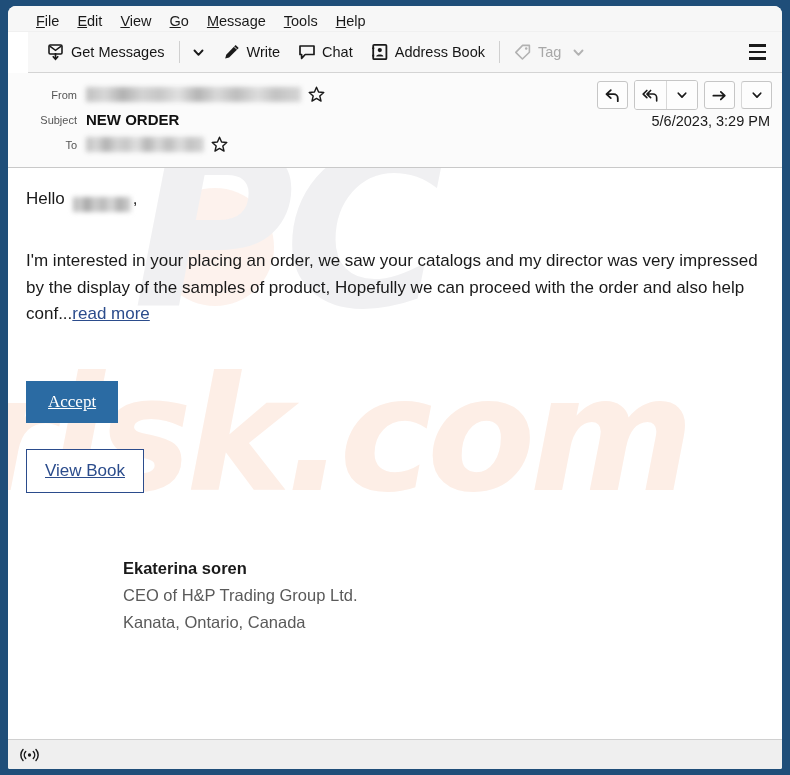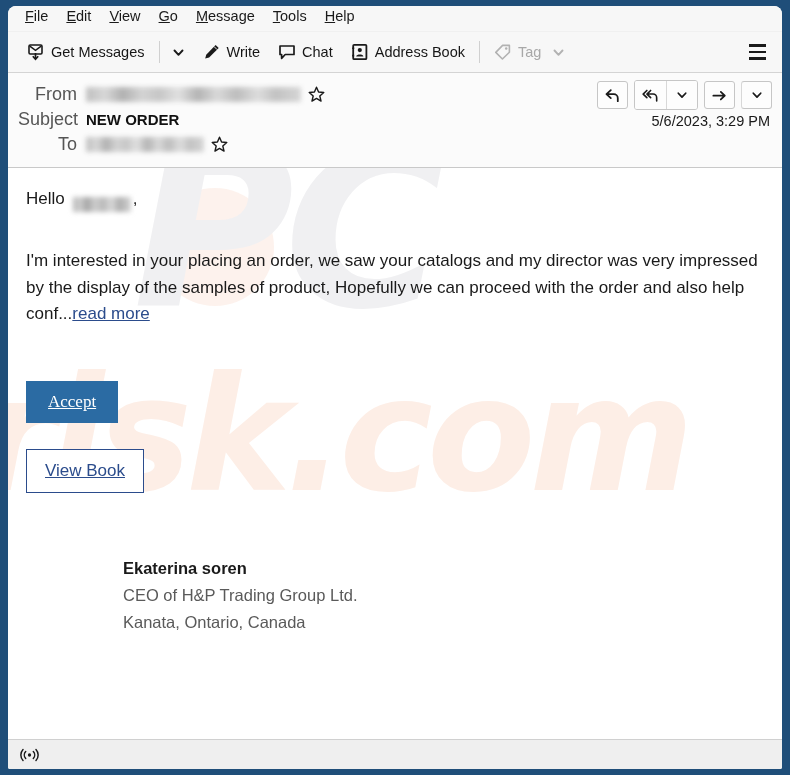--- a/index.html
+++ b/index.html
@@ -76,22 +76,22 @@
     cursor: default;
   }
   .win-btn svg { display: block; }
 
   
   #menubar {
     flex: 0 0 26px;
     height: 26px;
     background: #f7f7f7;
     display: flex;
-    align-items: flex-start;
-    padding-left: 9px;
+    align-items: flex-end;
+    padding-left: 20px;
     border-bottom: 1px solid #f0f0f0;
   }
   .menu-item {
     font-size: 14.5px;
     color: #1a1a1a;
     padding: 2px 8px 2px 8px;
     margin-right: 2px;
     white-space: nowrap;
     cursor: default;
   }
@@ -100,20 +100,21 @@
   
   #toolbar {
     flex: 0 0 41px;
     height: 41px;
     background: #f7f7f7;
     display: flex;
     align-items: center;
     padding: 0 6px 0 12px;
     border-bottom: 1px solid #d4d4d4;
     position: relative;
+    margin-left: 20px;
   }
   .tb-btn {
     display: flex;
     align-items: center;
     gap: 6px;
     padding: 4px 7px;
     border-radius: 3px;
     font-size: 14.5px;
     color: #161616;
     white-space: nowrap;
@@ -163,21 +164,21 @@
   }
   .hdr-row {
     display: flex;
     align-items: center;
     min-height: 25px;
   }
   .hdr-label {
     width: 68px;
     text-align: right;
     padding-right: 9px;
-    font-size: 18px;
+    font-size: 11px;
     color: #555555;
     flex: 0 0 68px;
   }
   .hdr-value {
     font-size: 14.5px;
     color: #111111;
     display: flex;
     align-items: center;
     gap: 7px;
   }

